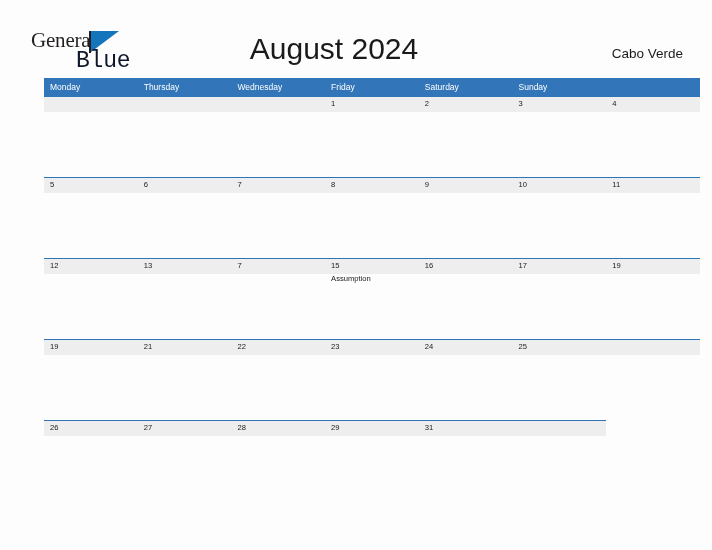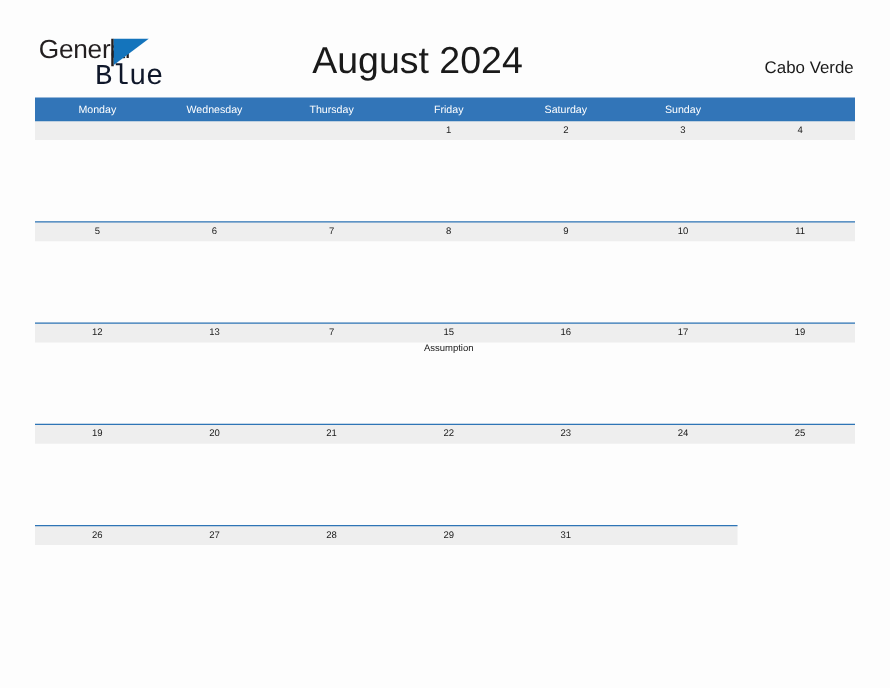--- a/index.html
+++ b/index.html
@@ -33,21 +33,21 @@
     width: 115px;
     height: 44px;
   }
   .logo-general {
     position: absolute;
     left: 0;
     top: 0;
     font-size: 21px;
     letter-spacing: -0.2px;
     color: #231f20;
-    font-family: Liberation Sans, sans-serif;
+    font-family: Liberation Serif, serif;
     line-height: 24px;
   }
   .logo-blue {
     position: absolute;
     left: 45px;
     top: 21px;
     font-size: 23px;
     letter-spacing: -0.2px;
     color: #0f172a;
     font-family: Liberation Mono, monospace;
@@ -91,24 +91,23 @@
     right: 29px;
     top: 46px;
     font-size: 13.5px;
     color: #1a1a1a;
     font-family: "Liberation Sans", sans-serif;
   }
 
   
   .calendar {
     position: absolute;
-    left: 28px;
+    left: 44px;
     top: 78px;
     width: 656px;
-    text-align: center;
   }
 
   .weekday-header {
     display: flex;
     width: 656px;
     height: 18px;
     background: #3275b8;
   }
   .weekday-cell {
     width: 93.714px;
@@ -185,22 +184,22 @@
 
   <div class="cal-title">August 2024</div>
 
   <div class="cal-locale">Cabo Verde</div>
 
 </div>
 
 <div class="calendar">
   <div class="weekday-header" id="weekday-header">
       <div class="weekday-cell">Monday</div>
+      <div class="weekday-cell">Thursday</div>
       <div class="weekday-cell">Wednesday</div>
-      <div class="weekday-cell">Thursday</div>
       <div class="weekday-cell">Friday</div>
       <div class="weekday-cell">Saturday</div>
       <div class="weekday-cell">Sunday</div>
     </div>
   <div id="weeks-container">
       <div class="week-row">
         <div class="week-band" style="width: 656px;"></div>
         <div class="week-cells">
           <div class="day-cell">
             <span class="day-num"></span>
@@ -278,23 +277,20 @@
           </div>
         </div>
       </div>
       <div class="week-row">
         <div class="week-band" style="width: 656px;"></div>
         <div class="week-cells">
           <div class="day-cell">
             <span class="day-num">19</span>
           </div>
           <div class="day-cell">
-            <span class="day-num">20</span>
-          </div>
-          <div class="day-cell">
             <span class="day-num">21</span>
           </div>
           <div class="day-cell">
             <span class="day-num">22</span>
           </div>
           <div class="day-cell">
             <span class="day-num">23</span>
           </div>
           <div class="day-cell">
             <span class="day-num">24</span>

